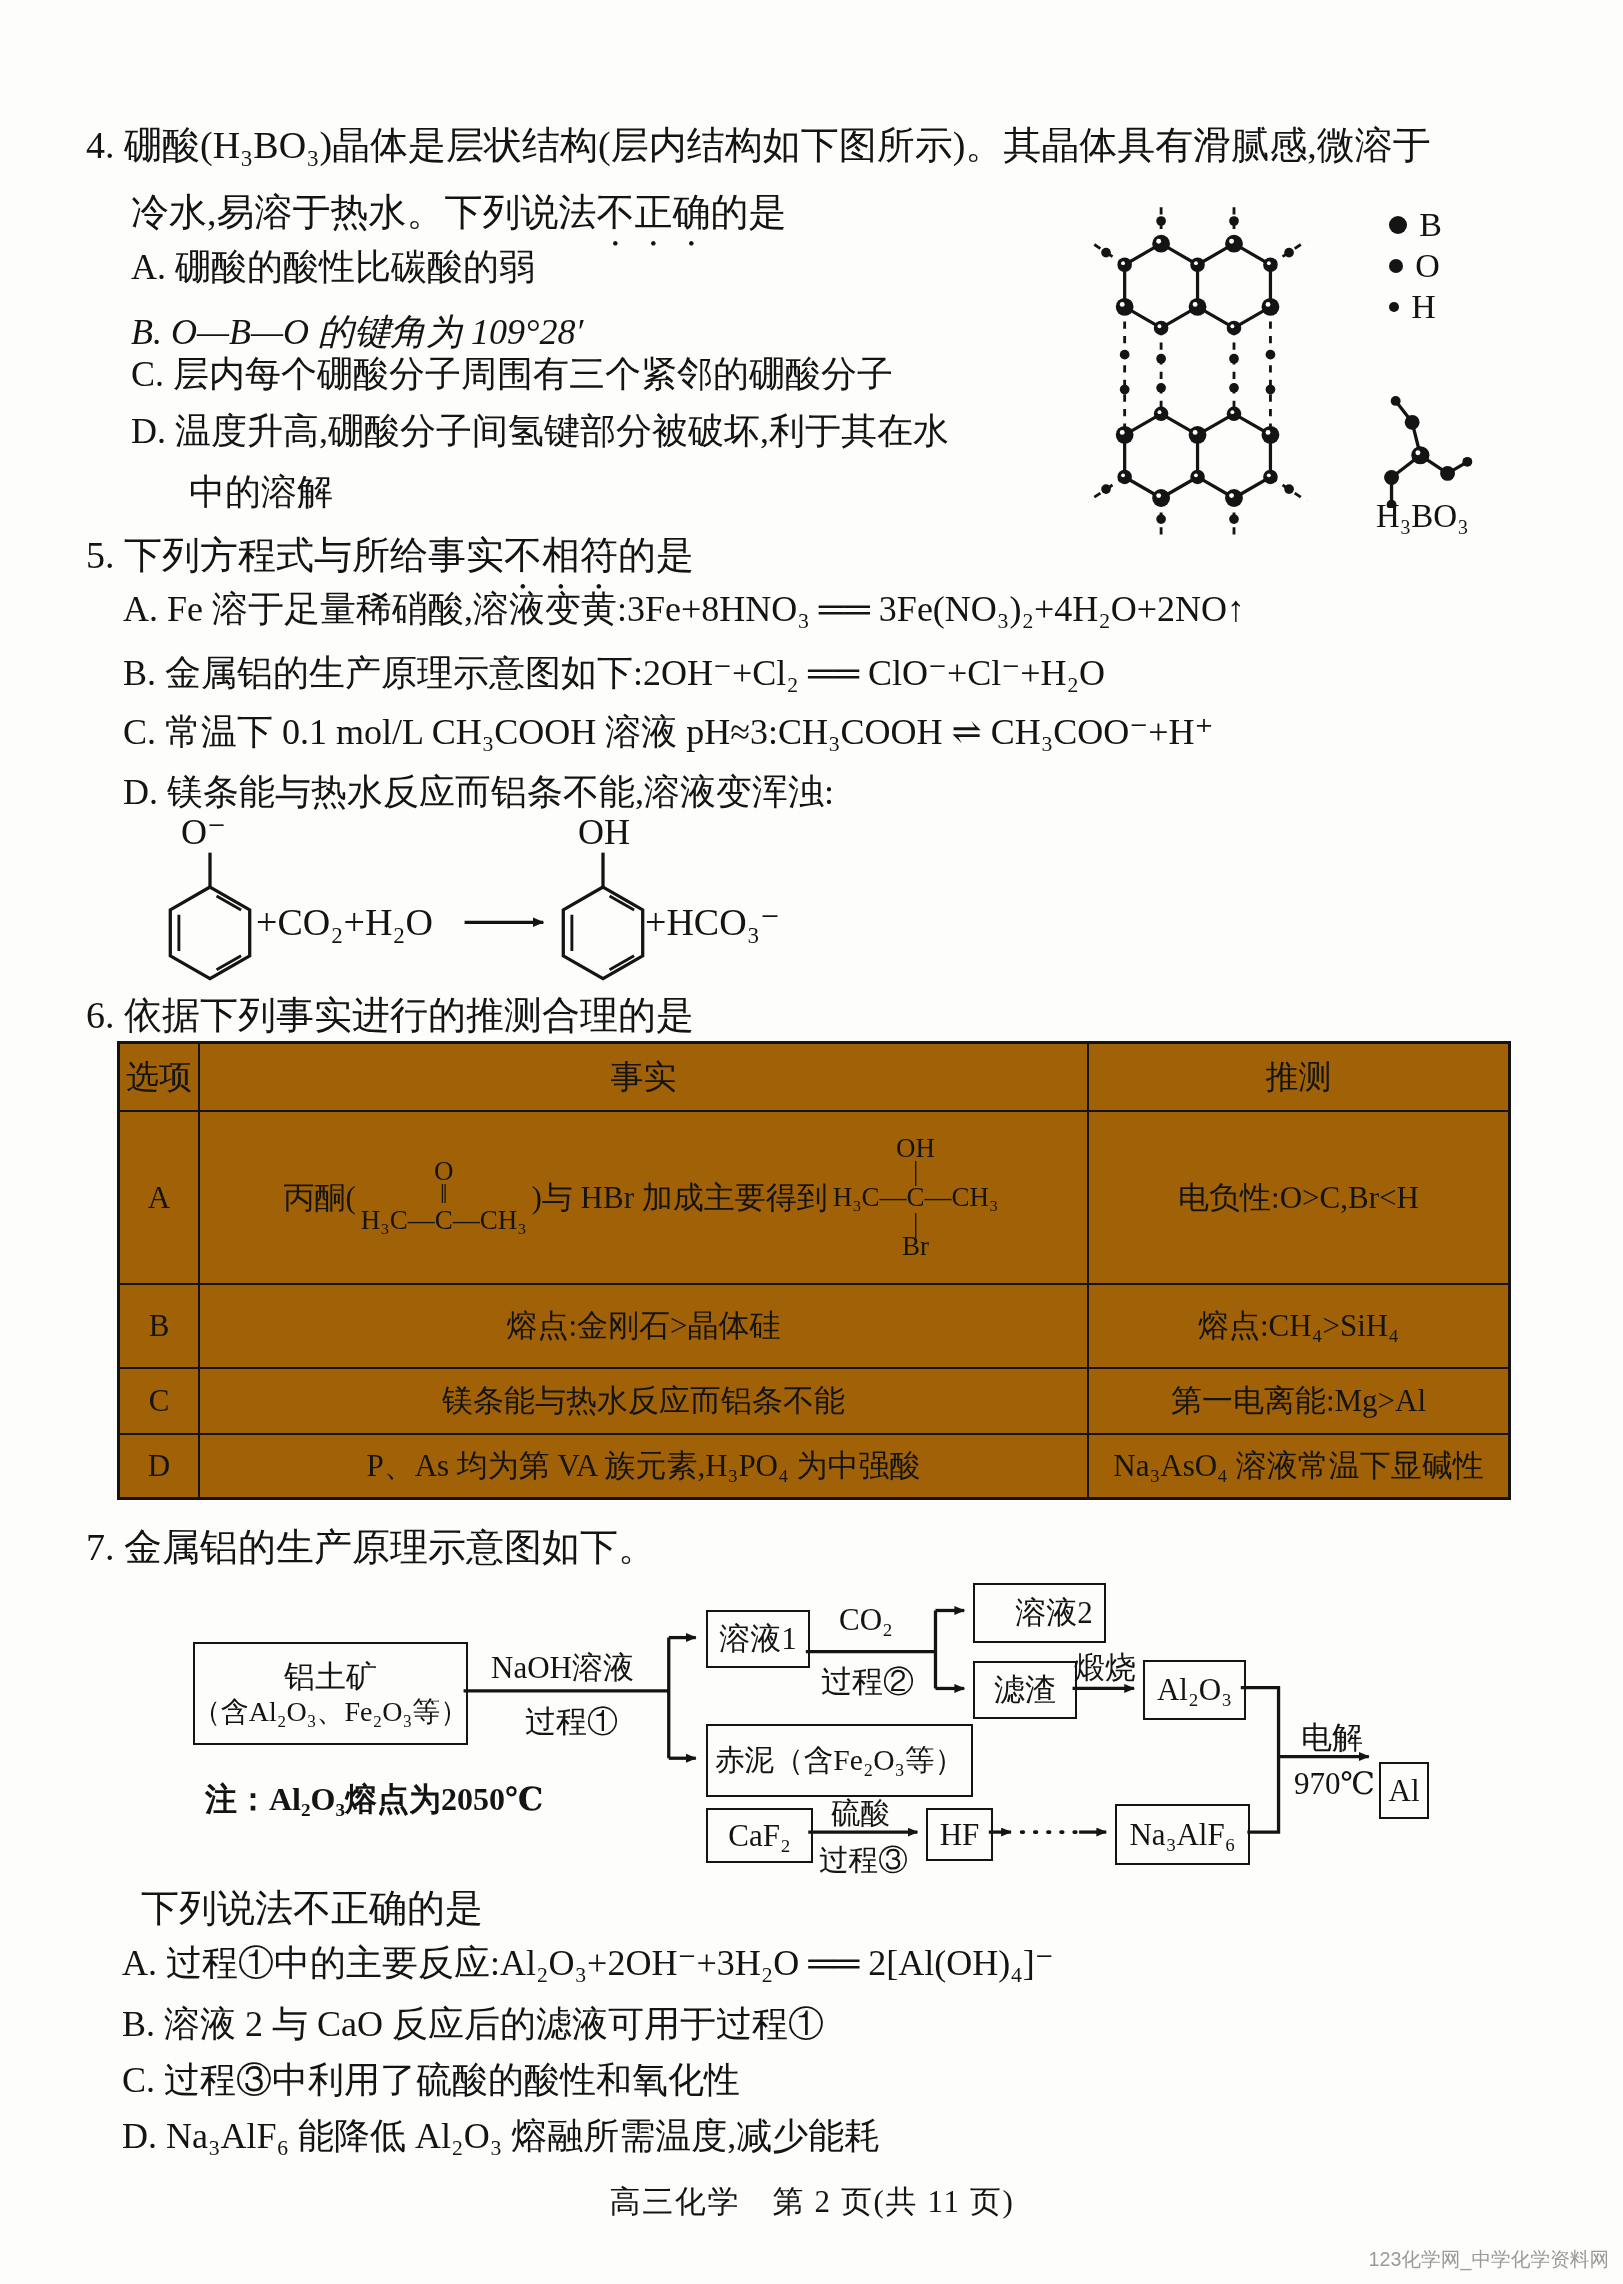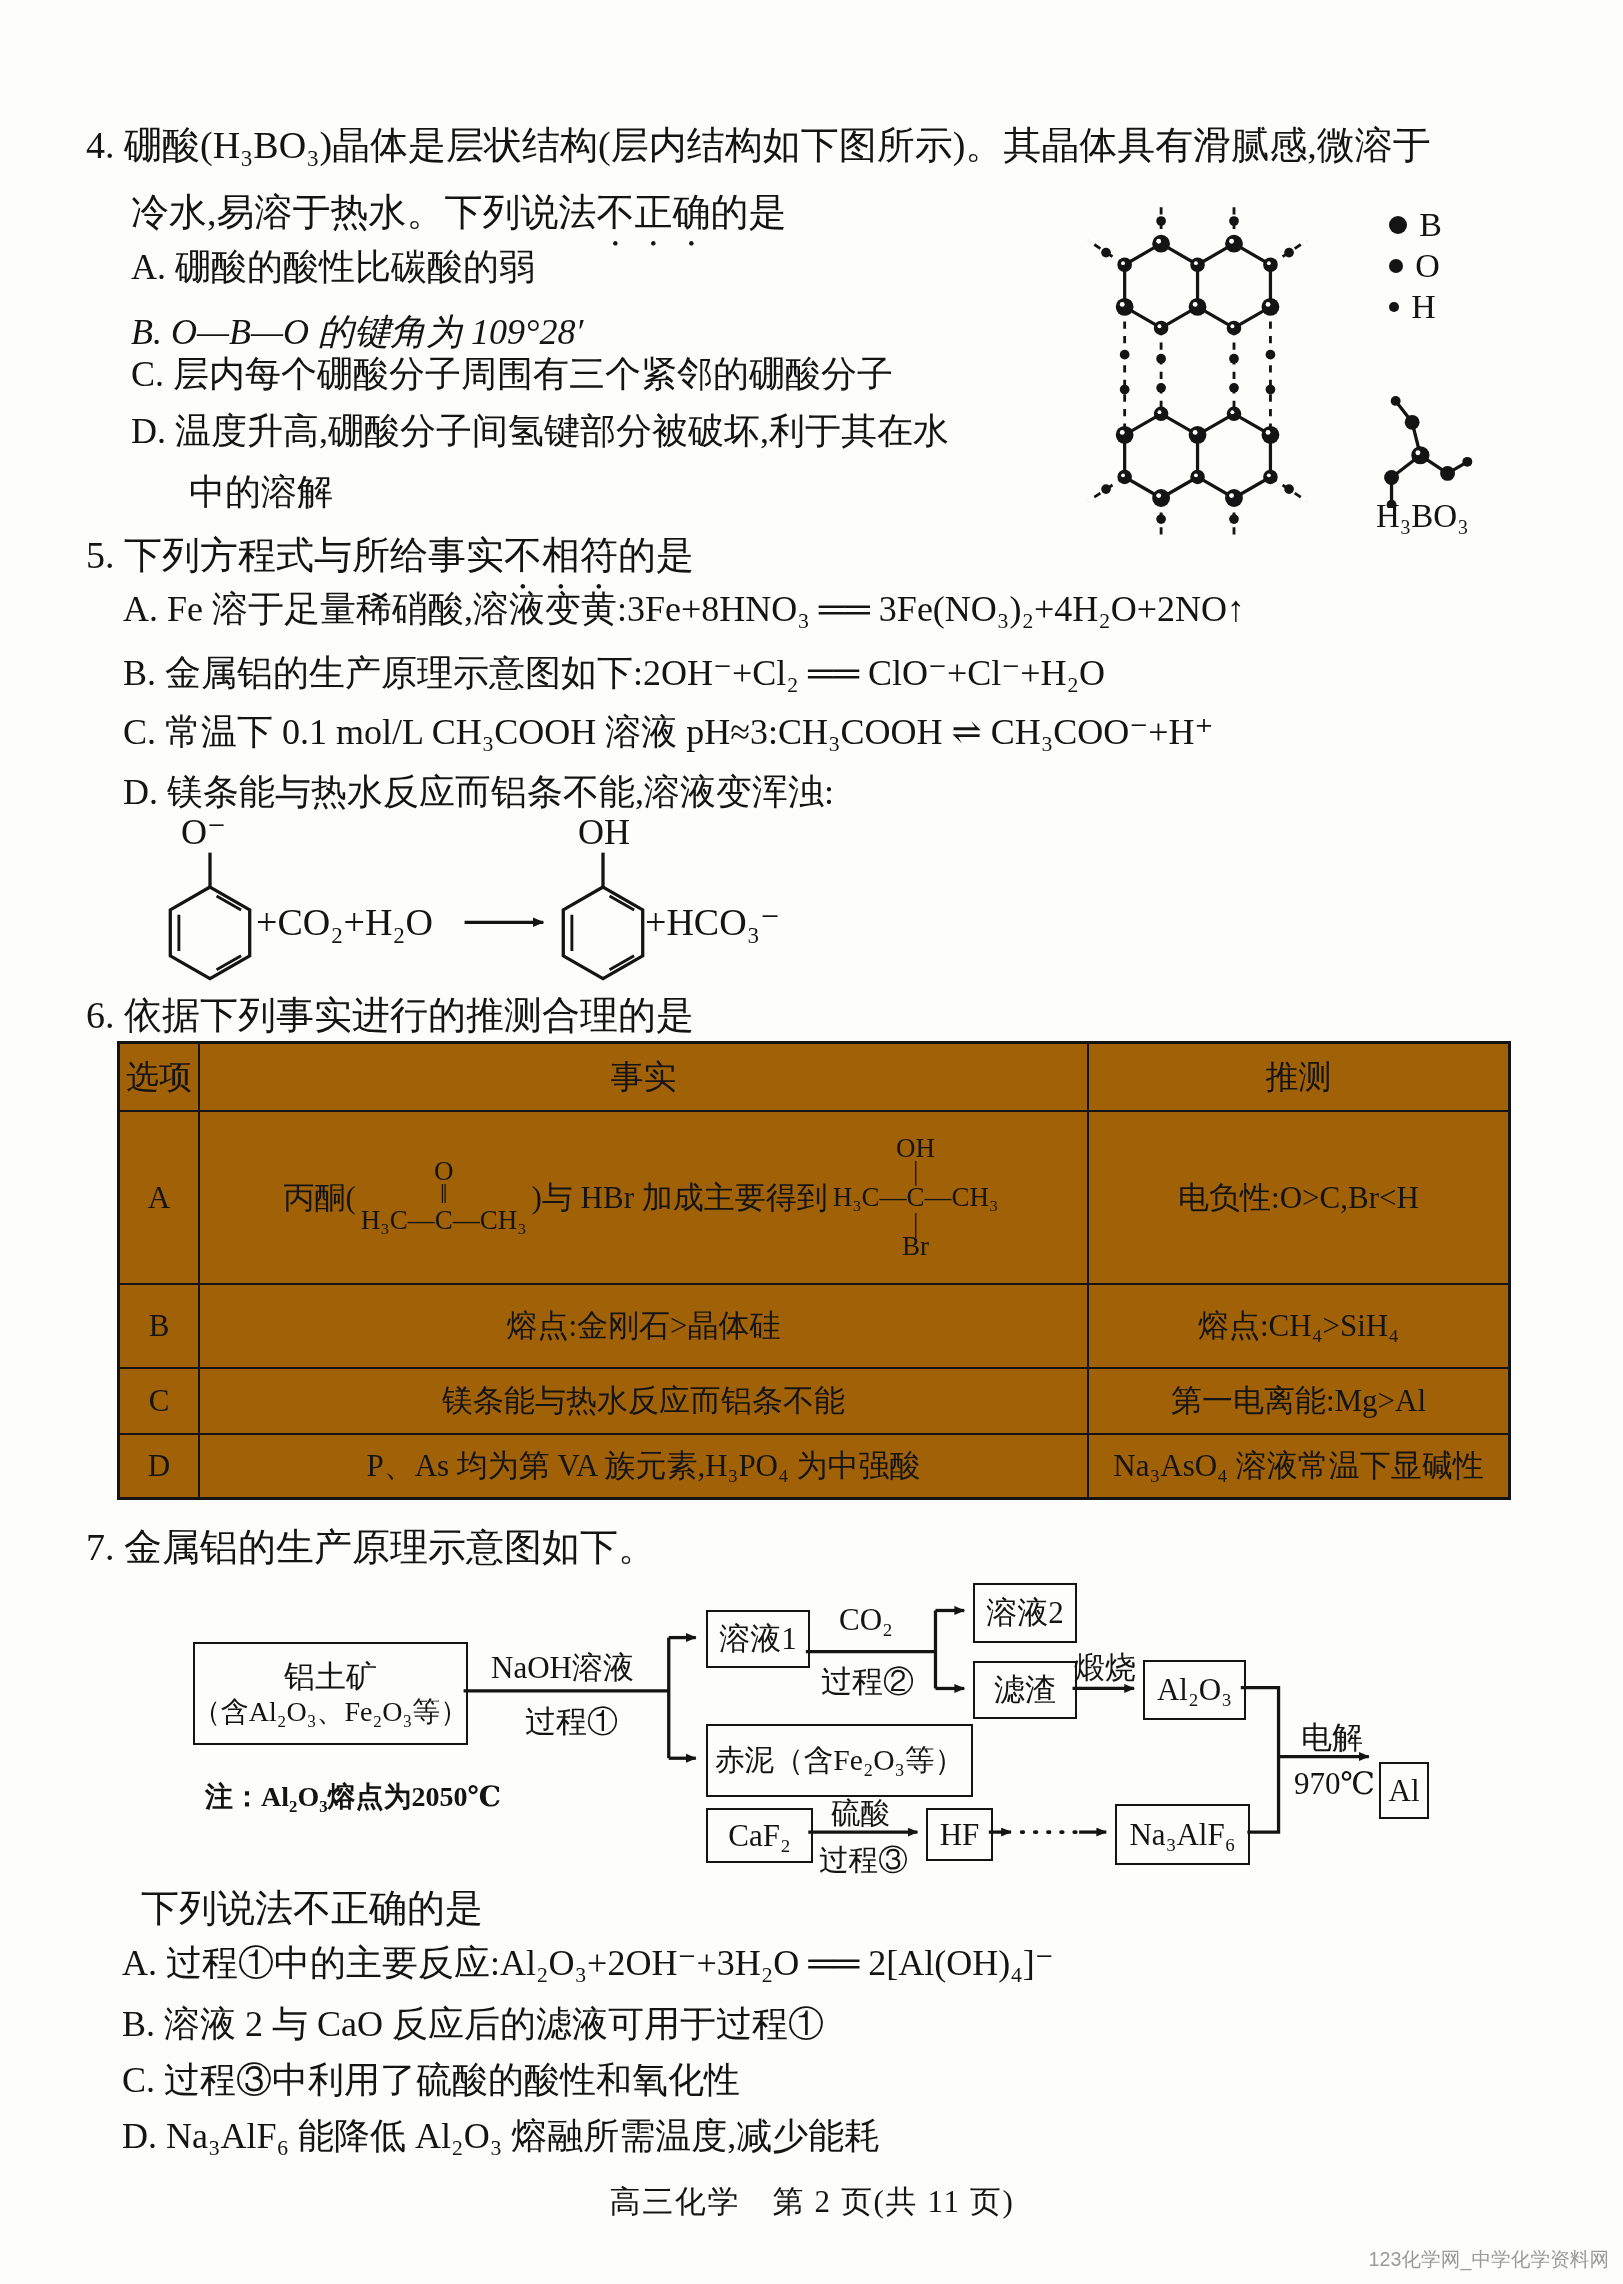--- a/index.html
+++ b/index.html
@@ -274,36 +274,36 @@
     </div>
     <div class="flabel" style="left:327px;top:71px;">NaOH溶液</div>
     <div class="flabel" style="left:361px;top:125px;">过程①</div>
 
     <div class="fbox" style="left:542px;top:34px;width:100px;height:54px;">溶液1</div>
     <div class="flabel" style="left:675px;top:26px;">CO₂</div>
     <div class="flabel" style="left:657px;top:85px;">过程②</div>
 
     <div class="fbox" style="left:542px;top:148px;width:263px;height:69px;font-size:29.6px;">赤泥（含Fe₂O₃等）</div>
 
-    <div class="fbox" style="left:809px;top:6.6px;width:100px;height:56px;">溶液2</div>
+    <div class="fbox" style="left:809px;top:6.6px;width:100px;height:56px;padding-left:29px;">溶液2</div>
     <div class="fbox" style="left:809px;top:85px;width:100px;height:54px;">滤渣</div>
     <div class="flabel" style="left:910px;top:71px;">煅烧</div>
     <div class="fbox" style="left:979px;top:84px;width:99px;height:56px;">Al₂O₃</div>
 
     <div class="flabel" style="left:1137px;top:141px;">电解</div>
     <div class="flabel" style="left:1130px;top:189px;">970℃</div>
     <div class="fbox" style="left:1215px;top:154px;width:46px;height:53px;margin-top:32px;">Al</div>
 
     <div class="fbox" style="left:542px;top:232px;width:103px;height:51px;">CaF₂</div>
     <div class="flabel" style="left:667px;top:217px;font-size:29.6px;">硫酸</div>
     <div class="flabel" style="left:655px;top:264px;font-size:29.6px;">过程③</div>
     <div class="fbox" style="left:762px;top:232px;width:63px;height:49px;">HF</div>
     <div class="fbox" style="left:951px;top:228px;width:131px;height:57px;">Na₃AlF₆</div>
 
-    <div class="flabel" style="left:41px;top:202px;font-size:28px;font-weight:bold;">注：Al₂O₃熔点为2050℃</div>
+    <div class="flabel" style="left:41px;top:202px;font-size:32px;font-weight:bold;">注：Al₂O₃熔点为2050℃</div>
   </div>
 
   <div class="abs stem" style="left:141px;top:1883px;">下列说法不正确的是</div>
   <div class="abs opt" style="left:122px;top:1939px;">A. 过程①中的主要反应:Al₂O₃+2OH⁻+3H₂O ══ 2[Al(OH)₄]⁻</div>
   <div class="abs opt" style="left:122px;top:2000px;">B. 溶液 2 与 CaO 反应后的滤液可用于过程①</div>
   <div class="abs opt" style="left:122px;top:2056px;">C. 过程③中利用了硫酸的酸性和氧化性</div>
   <div class="abs opt" style="left:122px;top:2112px;">D. Na₃AlF₆ 能降低 Al₂O₃ 熔融所需温度,减少能耗</div>
 
   <div class="footer">高三化学　第 2 页(共 11 页)</div>
   <div class="watermark">123化学网_中学化学资料网</div>

